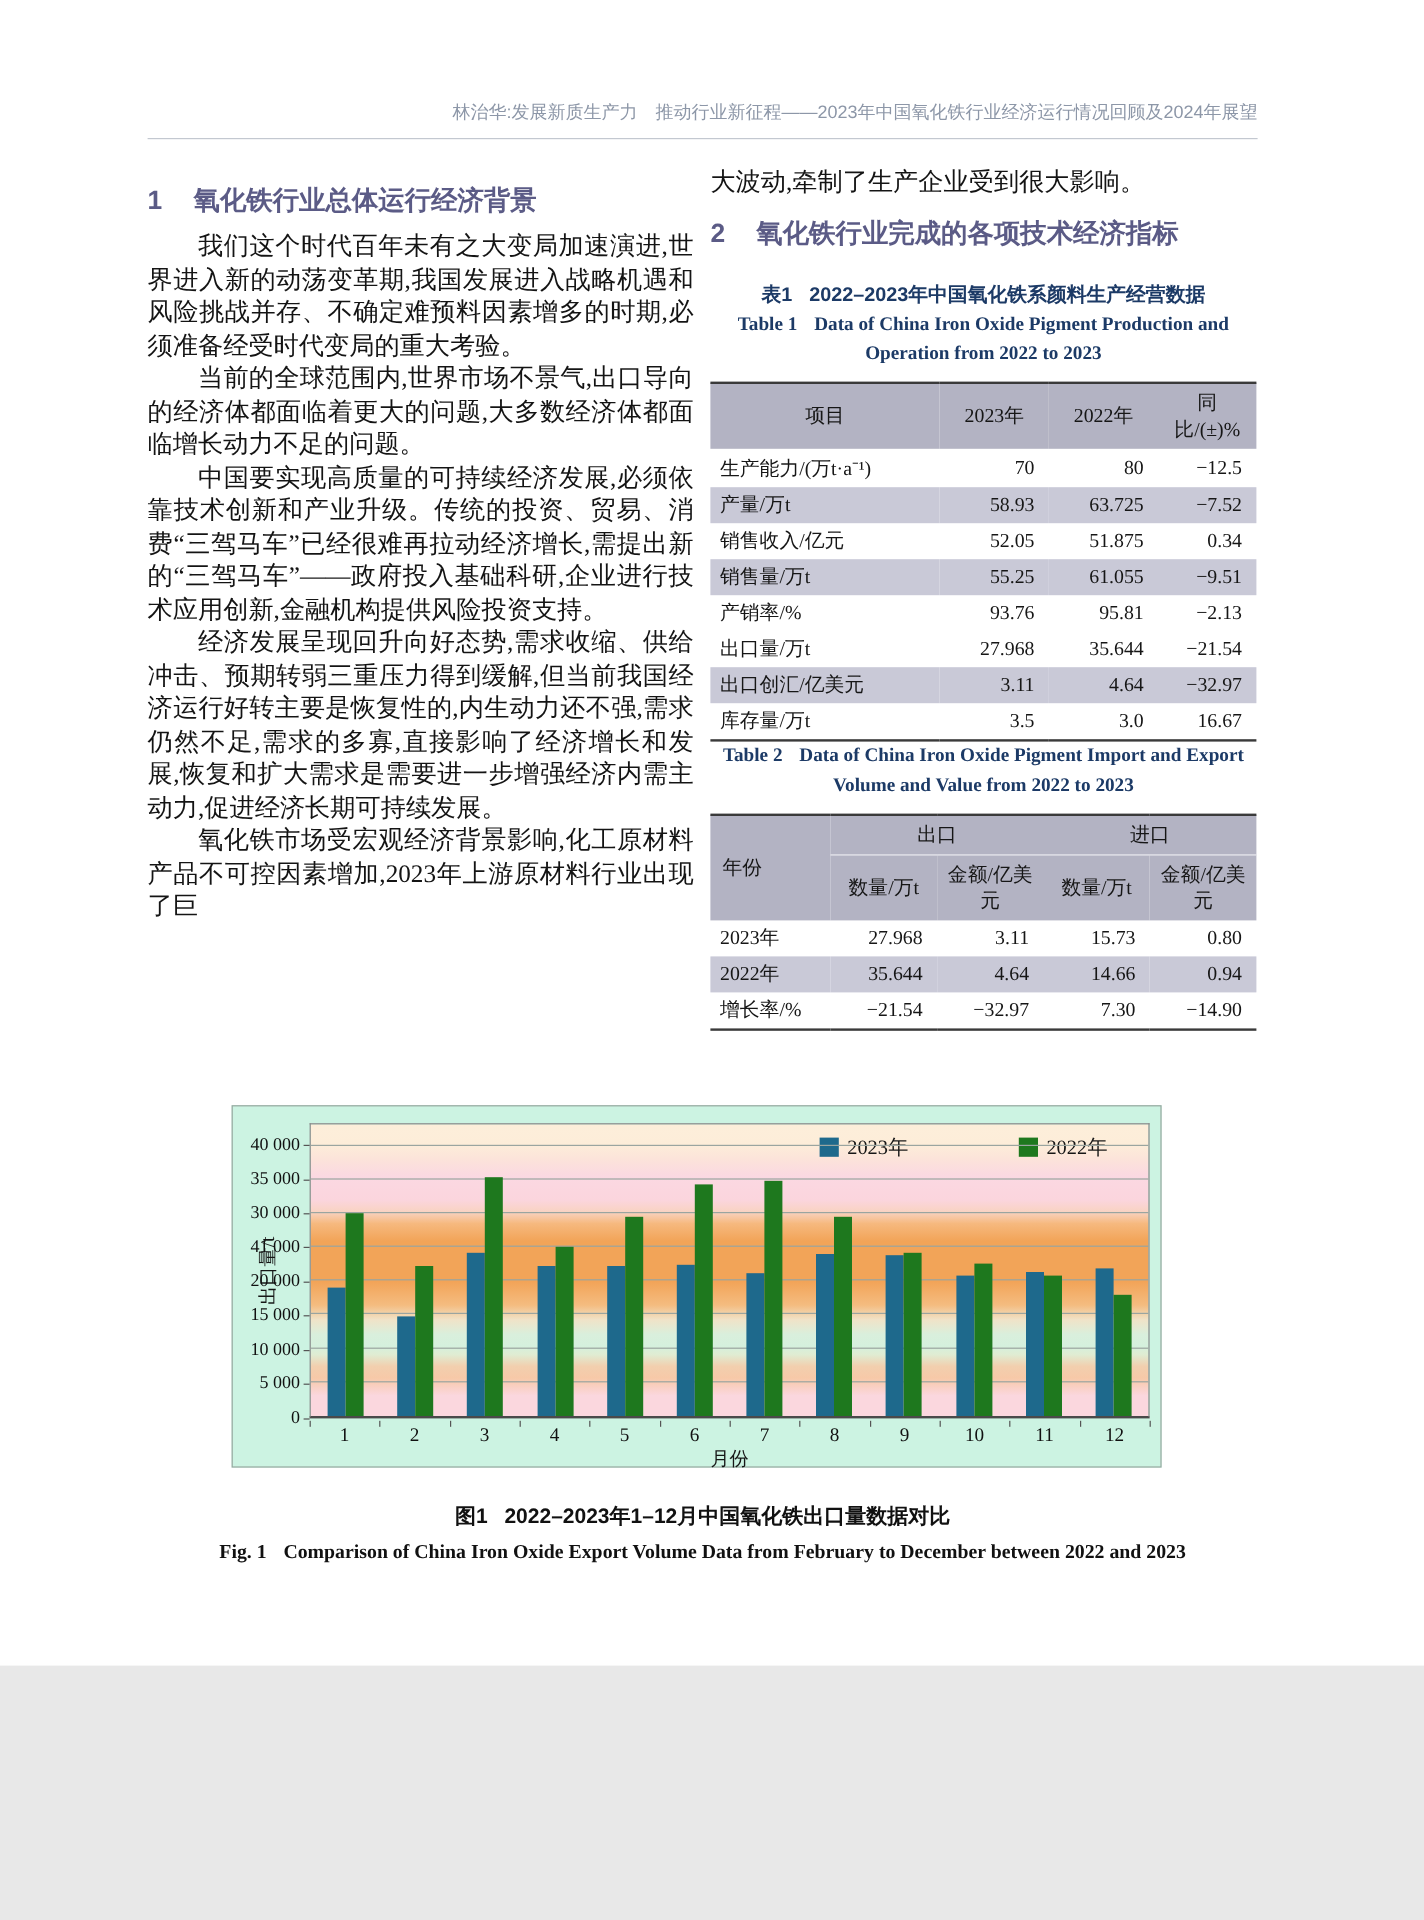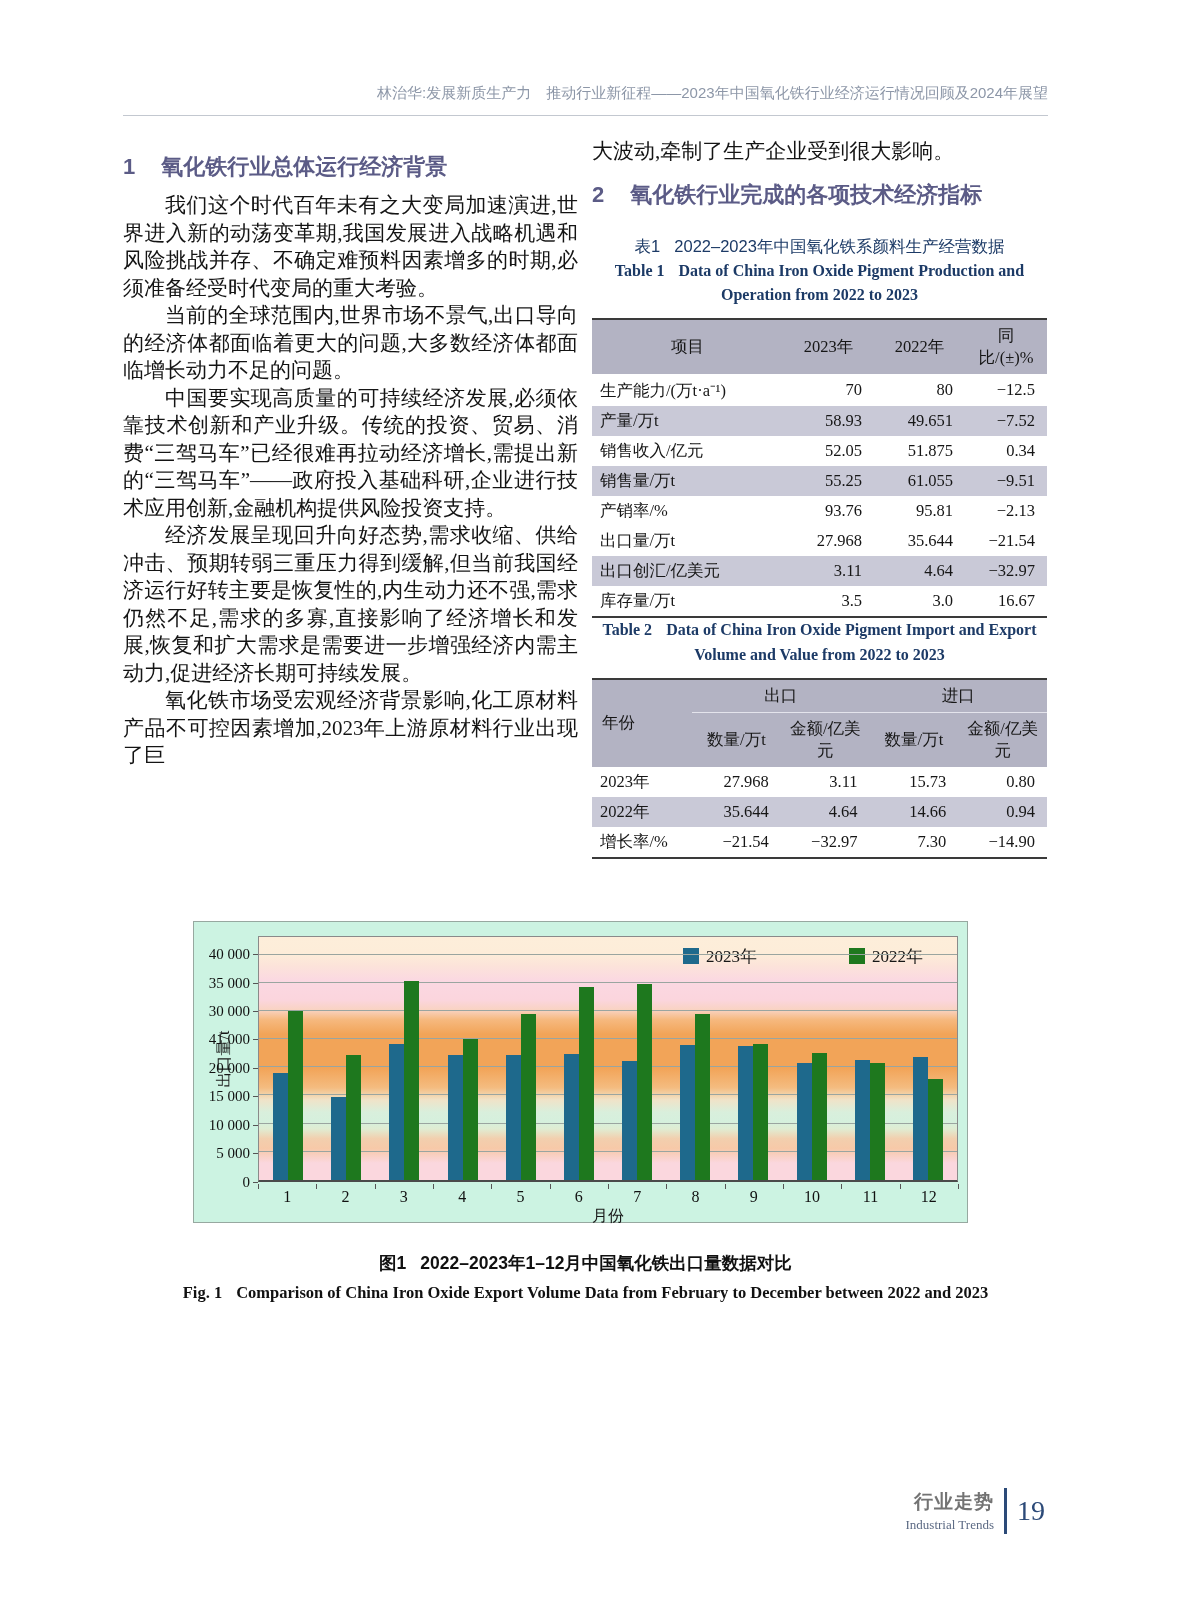--- a/index.html
+++ b/index.html
@@ -1,18 +1,18 @@
 <!DOCTYPE html>
 <html><head>
 <meta charset="utf-8">
 <style>
   * { margin:0; padding:0; box-sizing:border-box; }
   body { background:#e8e8e8; }
   .page {
-    position:relative; width:1187px; height:1600px; background:#ffffff;
+    position:relative; width:1187px; height:1388px; background:#ffffff;
     margin:0 auto; overflow:hidden;
     font-family:"Liberation Serif", serif; color:#161616;
   }
   .content { position:absolute; left:123px; top:84px; width:925px; }
   .running-head {
     font-size:15px; color:#8d97a8; text-align:right;
     padding-bottom:12px; border-bottom:1px solid #c3c8d0;
     font-family:"Liberation Sans", sans-serif;
   }
   .columns { display:flex; gap:14px; margin-top:22px; }
@@ -22,21 +22,21 @@
   }
   p.indent { text-indent:2em; }
   h2.sec {
     font-family:"Liberation Sans", sans-serif; font-weight:bold;
     font-size:22px; color:#5b5b86; margin:16px 0 12px 0; line-height:1.2;
   }
   h2.sec .sec-num { margin-right:26px; }
   
   .tbl-cap-zh {
     margin-top:26px; text-align:center; font-family:"Liberation Sans", sans-serif;
-    font-weight:normal; font-size:16.5px; color:#1c3a66; line-height:1.5;
+    font-weight:bold; font-size:16.5px; color:#1c3a66; line-height:1.5;
   }
   .tbl-cap-en {
     text-align:center; font-weight:bold; font-size:16px; color:#1c3a66; line-height:1.55;
   }
   .cap-label { margin-right:14px; }
   table.dtable {
     width:100%; border-collapse:collapse; margin-top:10px;
     border-top:2px solid #3a3a3a; border-bottom:2px solid #3a3a3a;
     font-size:16.5px;
   }
@@ -152,21 +152,21 @@
           <tbody id="table1-body">
               <tr>
                 <td>生产能力/(万t·a⁻¹)</td>
                 <td>70</td>
                 <td>80</td>
                 <td>−12.5</td>
               </tr>
               <tr class="shade">
                 <td>产量/万t</td>
                 <td>58.93</td>
-                <td>49.651</td>
+                <td>63.725</td>
                 <td>−7.52</td>
               </tr>
               <tr>
                 <td>销售收入/亿元</td>
                 <td>52.05</td>
                 <td>51.875</td>
                 <td>0.34</td>
               </tr>
               <tr class="shade">
                 <td>销售量/万t</td>

